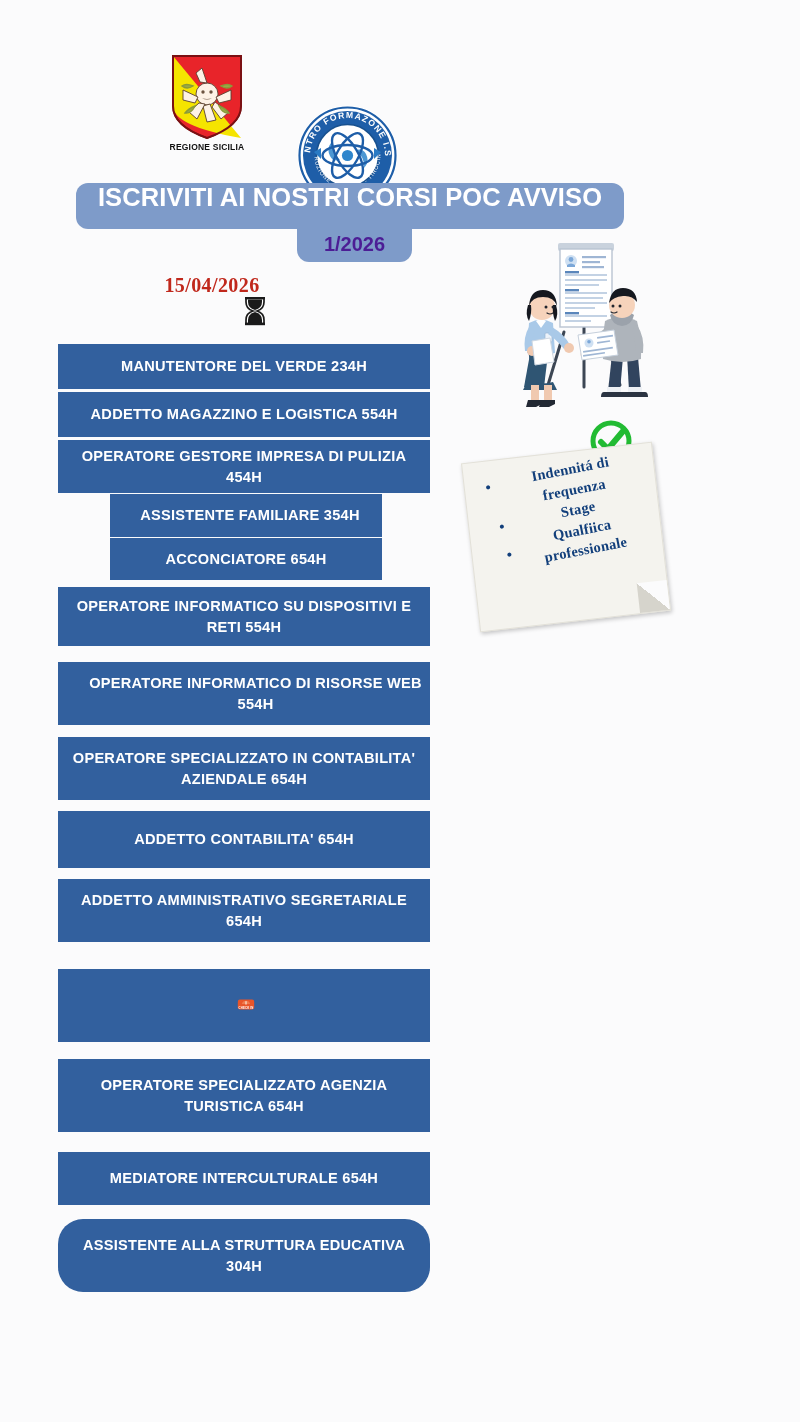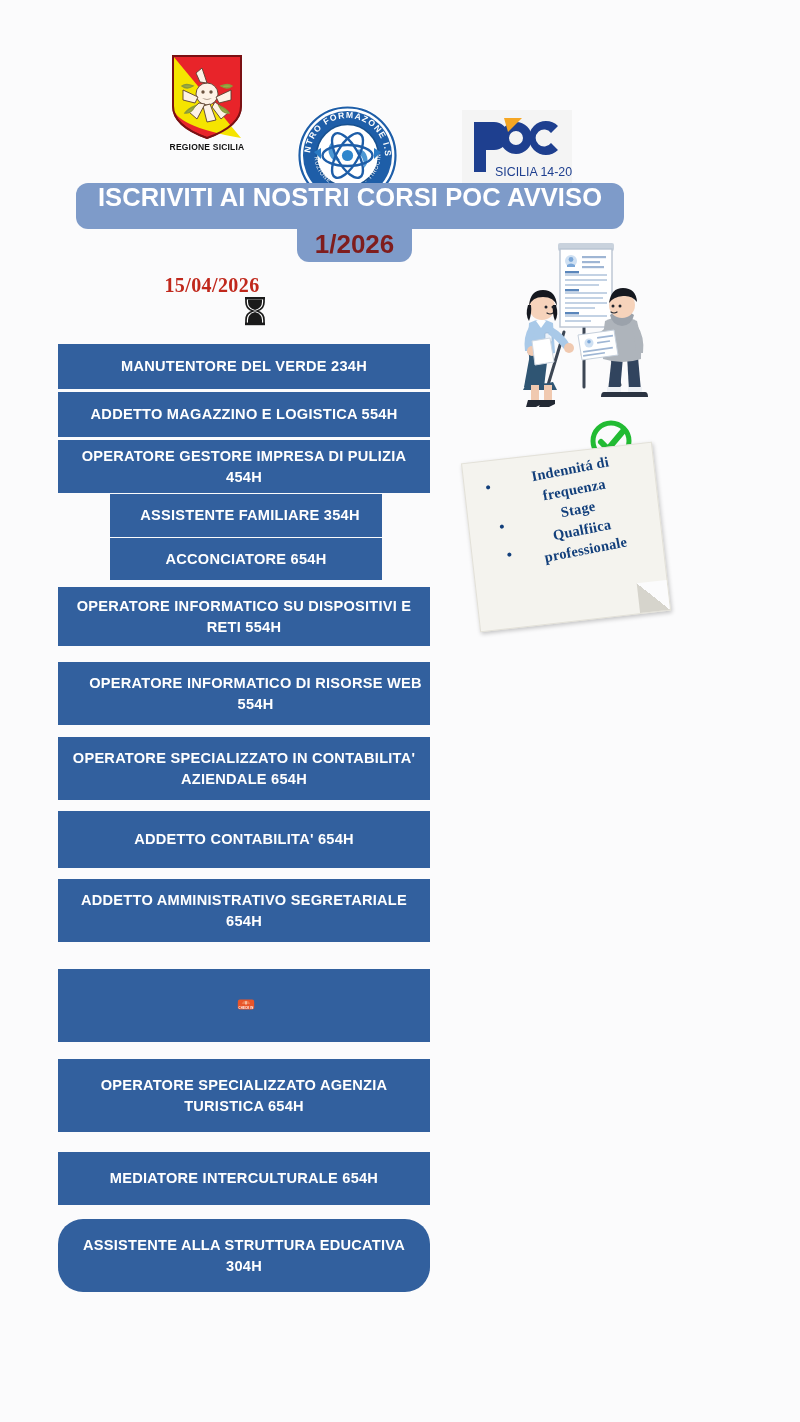--- a/index.html
+++ b/index.html
@@ -91,22 +91,22 @@
     top: 226px;
     width: 115px;
     height: 36px;
     background: #7e9bc9;
     border-radius: 0 0 12px 12px;
     display: flex;
     align-items: center;
     justify-content: center;
   }
   .title-banner2 .t-text {
-    color: #7f1d1d;
-    font-size: 26px;
+    color: #4c1d95;
+    font-size: 20px;
     font-weight: bold;
   }
 
   
   .deadline {
     position: absolute;
     left: 62px;
     top: 272px;
     width: 300px;
     text-align: center;
@@ -290,32 +290,20 @@
         </g>
         <g fill="none" stroke="#1e5ea8" stroke-width="2.4">
           <ellipse cx="51.5" cy="51.5" rx="25" ry="10.5"></ellipse>
           <ellipse cx="51.5" cy="51.5" rx="25" ry="10.5" transform="rotate(60 51.5 51.5)"></ellipse>
           <ellipse cx="51.5" cy="51.5" rx="25" ry="10.5" transform="rotate(120 51.5 51.5)"></ellipse>
         </g>
         <circle cx="51.5" cy="51.5" r="5.6" fill="#2f86cc"></circle>
       </svg>
     </div>
 
-    <div class="poc-logo">
-      <svg viewBox="0 0 110 76" width="110" height="76">
-        <rect x="0" y="0" width="110" height="76" fill="#f4f4f4"></rect>
-        <g fill="#1e3f8f">
-          <path d="M12 12 h20 a14 14 0 0 1 0 28 h-8 v22 h-12 Z M24 21 h6 a5 5 0 0 1 0 10 h-6 Z"></path>
-          <path d="M54 12 a16 16 0 1 0 0 32 a16 16 0 1 0 0 -32 Z M54 21 a7 7 0 1 1 0 14 a7 7 0 1 1 0 -14 Z"></path>
-          <path d="M96 16 a17 17 0 1 0 0 24 l-7 -7 a8.5 8.5 0 1 1 0 -10 Z"></path>
-        </g>
-        <polygon points="42,8 60,8 46,22" fill="#f5a623"></polygon>
-        <text x="33" y="66" font-family="Liberation Sans, sans-serif" font-size="12.4" fill="#1e3f8f">SICILIA 14-20</text>
-      </svg>
-    </div>
   </div>
 
   <div class="title-banner">
     <span class="t-text">ISCRIVITI AI NOSTRI CORSI  POC AVVISO</span>
   </div>
   <div class="title-banner2">
     <span class="t-text">1/2026</span>
   </div>
 
   <div class="deadline">

